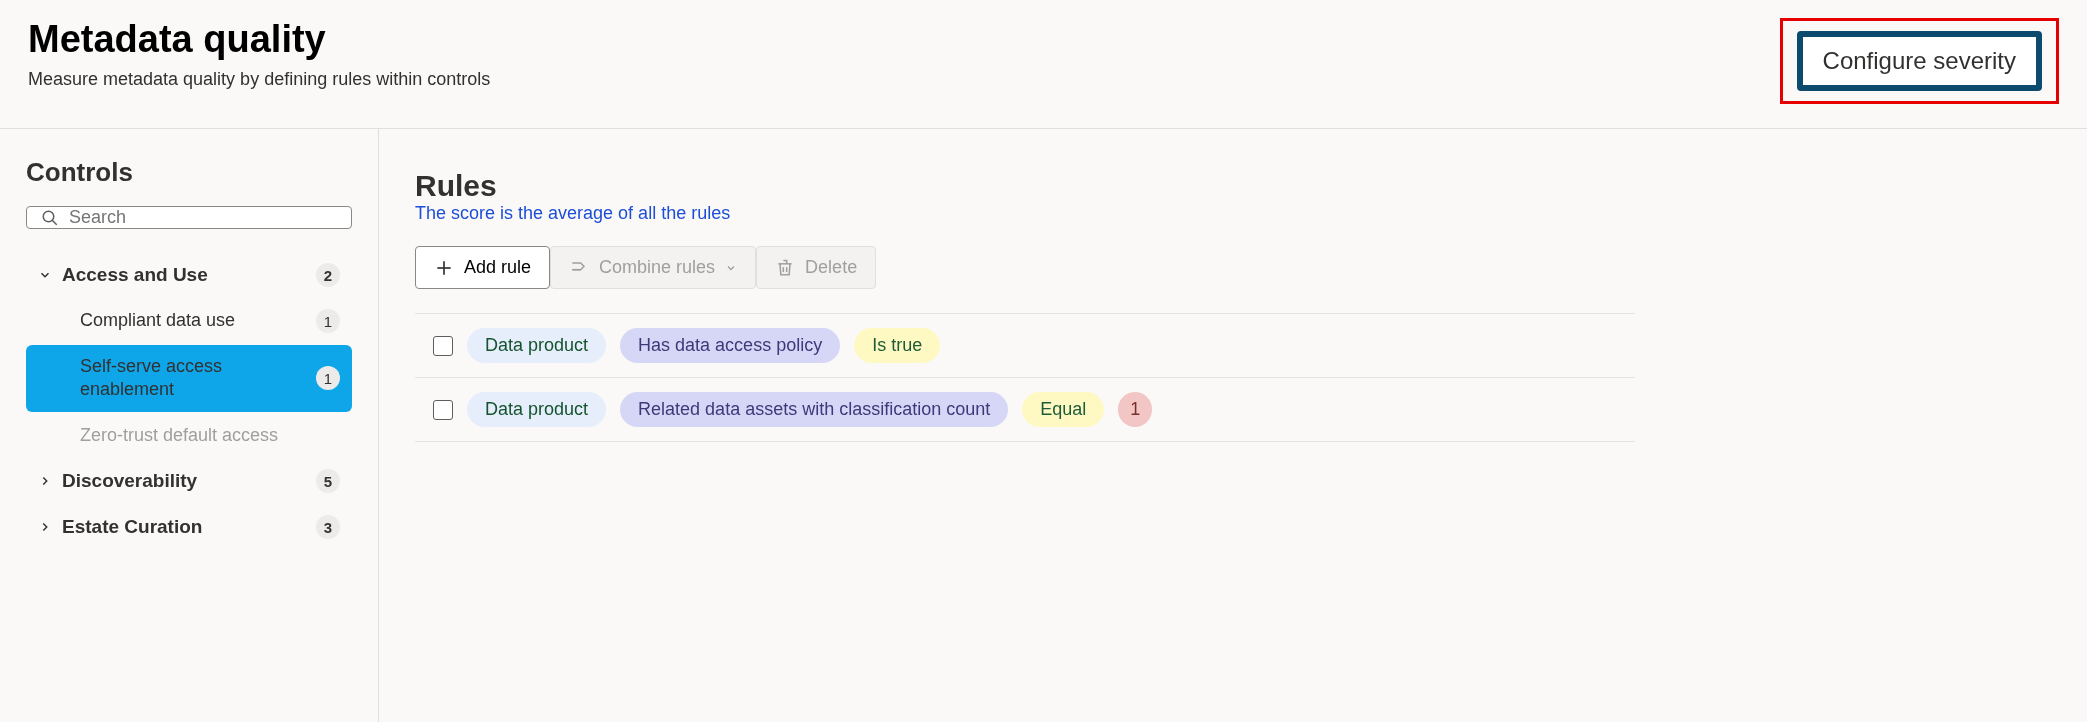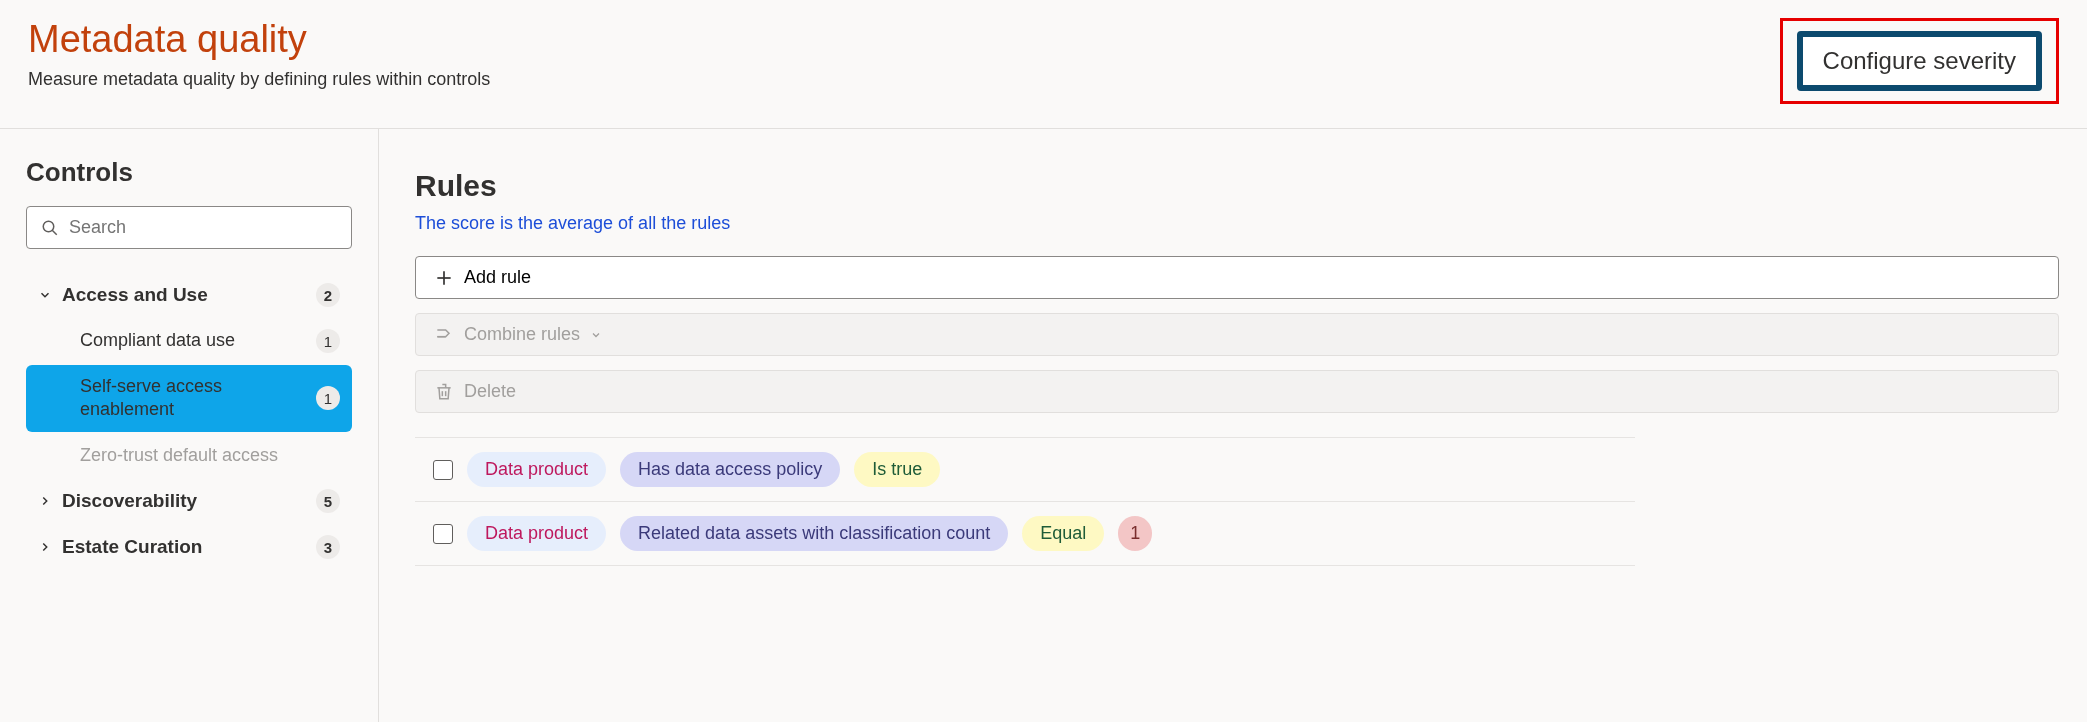--- a/index.html
+++ b/index.html
@@ -1,66 +1,66 @@
 <!DOCTYPE html>
 <html><head>
 <meta charset="utf-8">
 <style>
   * { box-sizing: border-box; margin: 0; padding: 0; font-family: "Segoe UI", -apple-system, BlinkMacSystemFont, sans-serif; }
   body { background: #faf9f8; color: #323130; width: 2087px; height: 722px; overflow: hidden; }
 
   
   .page-header { padding: 18px 28px 24px 28px; display: flex; align-items: flex-start; justify-content: space-between; border-bottom: 1px solid #e1dfdd; }
   .page-title-block { display: flex; flex-direction: column; gap: 8px; }
-  .page-title { font-size: 38px; font-weight: 400; color: #c2410c; }
+  .page-title { font-size: 38px; font-weight: 700; color: #000000; }
   .page-subtitle { font-size: 18px; color: #323130; }
   .severity-box { border: 3px solid #e60000; padding: 10px 14px; display: flex; align-items: center; }
   .btn { border: 6px solid #0c4a6e; background: #fff; border-radius: 4px; padding: 10px 20px; font-size: 24px; color: #323130; cursor: pointer; }
   .btn-primary { background: #19478a; border-color: #19478a; color: #fff; font-weight: 600; }
 
   
   .main { display: flex; height: calc(100% - 118px); }
   .sidebar { width: 379px; border-right: 1px solid #e1dfdd; padding: 28px 26px 0 26px; display: flex; flex-direction: column; gap: 18px; }
   .sidebar-title { font-size: 26px; font-weight: 600; }
-  .search-wrap { border: 1px solid #8a8886; border-radius: 4px; background: #fff; display: flex; align-items: center; padding: 10px 14px; gap: 10px; }
+  .search-wrap { border: 1px solid #8a8886; border-radius: 4px; background: #fff; display: flex; align-items: center; padding: 0 14px; gap: 10px; }
   .search-wrap svg { width: 18px; height: 18px; flex-shrink: 0; }
   .search-input { border: none; outline: none; font-size: 18px; flex: 1; background: transparent; color: #605e5c; }
 
   .tree { display: flex; flex-direction: column; gap: 2px; margin-top: 6px; }
   .tree-group-header, .tree-item { display: flex; align-items: center; padding: 10px 12px; border-radius: 6px; cursor: pointer; }
   .tree-group-header { font-weight: 600; gap: 10px; }
   .tree-group-header svg { width: 14px; height: 14px; flex-shrink: 0; }
   .group-label { flex: 1; font-size: 19px; }
   .count-badge { background: #edebe9; color: #323130; border-radius: 12px; min-width: 24px; height: 24px; display: flex; align-items: center; justify-content: center; font-size: 15px; padding: 0 8px; }
   .tree-item { padding-left: 54px; gap: 10px; }
   .tree-item .item-label { flex: 1; font-size: 18px; color: #323130; line-height: 1.3; }
   .tree-item.selected { background: #0ea5e9; }
   .tree-item.disabled .item-label { color: #a19f9d; }
 
   
   .content { flex: 1; padding: 22px 28px 0 36px; display: flex; flex-direction: column; }
   .content-topbar { display: flex; align-items: center; justify-content: flex-end; gap: 14px; padding-bottom: 14px; border-bottom: 1px solid #e1dfdd; }
   .refresh-text { font-size: 18px; color: #323130; margin-right: 8px; }
 
   .rules-section { padding-top: 18px; }
-  .rules-title { font-size: 30px; font-weight: 600; margin-bottom: 10px; }
+  .rules-title { font-size: 30px; font-weight: 600; margin-bottom: 0; }
   .rules-subtitle { font-size: 18px; color: #1d4ed8; margin-bottom: 22px; }
-  .rules-toolbar { display: flex; gap: 14px; margin-bottom: 24px; flex-direction: column; }
+  .rules-toolbar { display: flex; margin-bottom: 24px; }
   .tool-btn { display: flex; align-items: center; gap: 10px; border: 1px solid #8a8886; background: #fff; border-radius: 4px; padding: 10px 18px; font-size: 18px; cursor: pointer; }
   .tool-btn svg { width: 20px; height: 20px; }
   .tool-btn.disabled { background: #f3f2f1; border-color: #e1dfdd; color: #a19f9d; cursor: default; text-align: center; }
   .tool-btn.disabled svg { stroke: #a19f9d; fill: none; }
   .chev-small { width: 12px !important; height: 12px !important; }
 
   .rule-list { display: flex; flex-direction: column; width: 1220px; }
   .rule-row { display: flex; align-items: center; gap: 14px; padding: 14px 18px; border-bottom: 1px solid #e6e4e2; }
   .rule-row:first-child { border-top: 1px solid #e6e4e2; }
   .chk { width: 20px; height: 20px; border: 1.5px solid #605e5c; border-radius: 3px; background: #fff; cursor: pointer; }
   .pill { padding: 7px 18px; border-radius: 20px; font-size: 18px; white-space: nowrap; }
-  .pill-blue  { background: #e6eefc; color: #be185d; }
+  .pill-blue  { background: #e6eefc; color: #14532d; }
   .pill-purple{ background: #d6d7f6; color: #3b3a7a; }
   .pill-green { background: #fef9c3; color: #1e5c38; }
   .pill-red   { background: #f3c6c6; color: #7a2e2e; min-width: 34px; text-align: center; padding-left: 12px; padding-right: 12px; }
 </style>
 </head>
 <body>
 
 <div class="page-header">
   <div class="page-title-block">
     <div class="page-title">Metadata quality</div>

